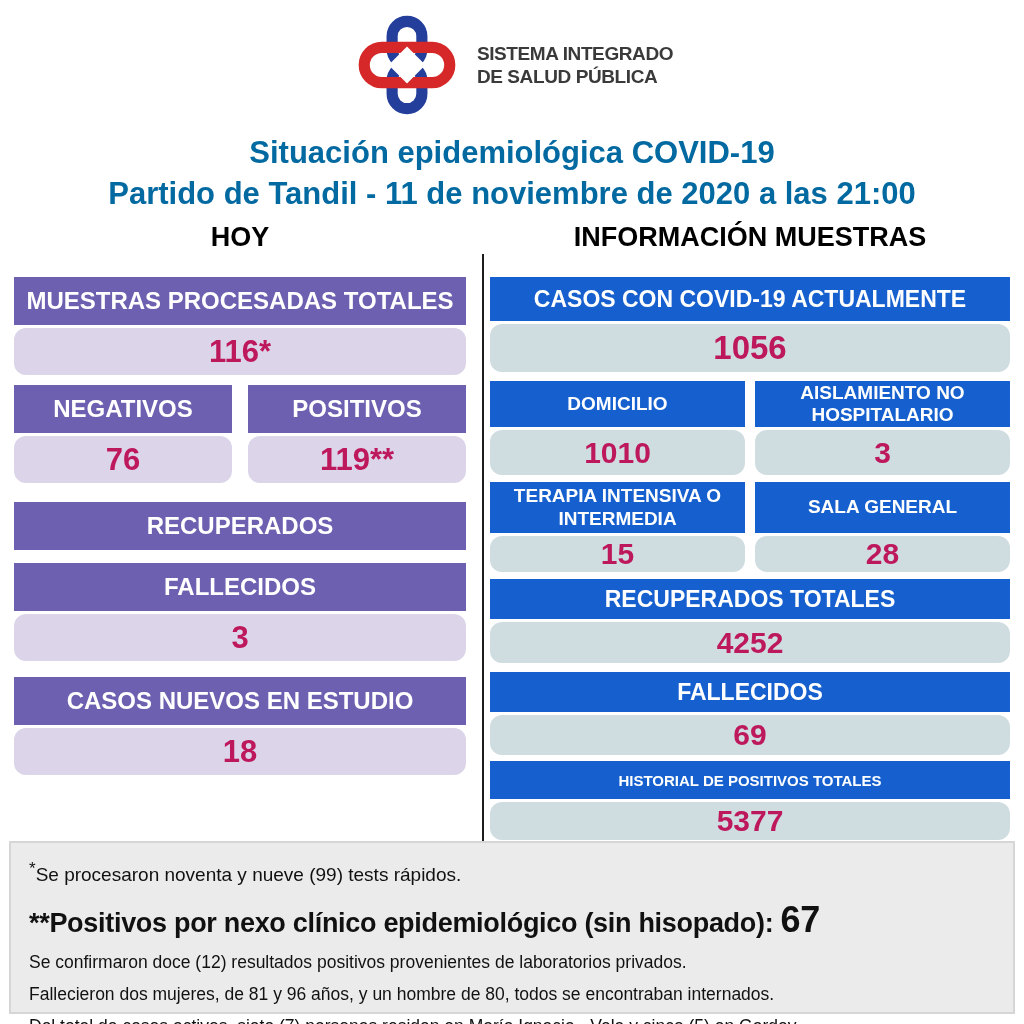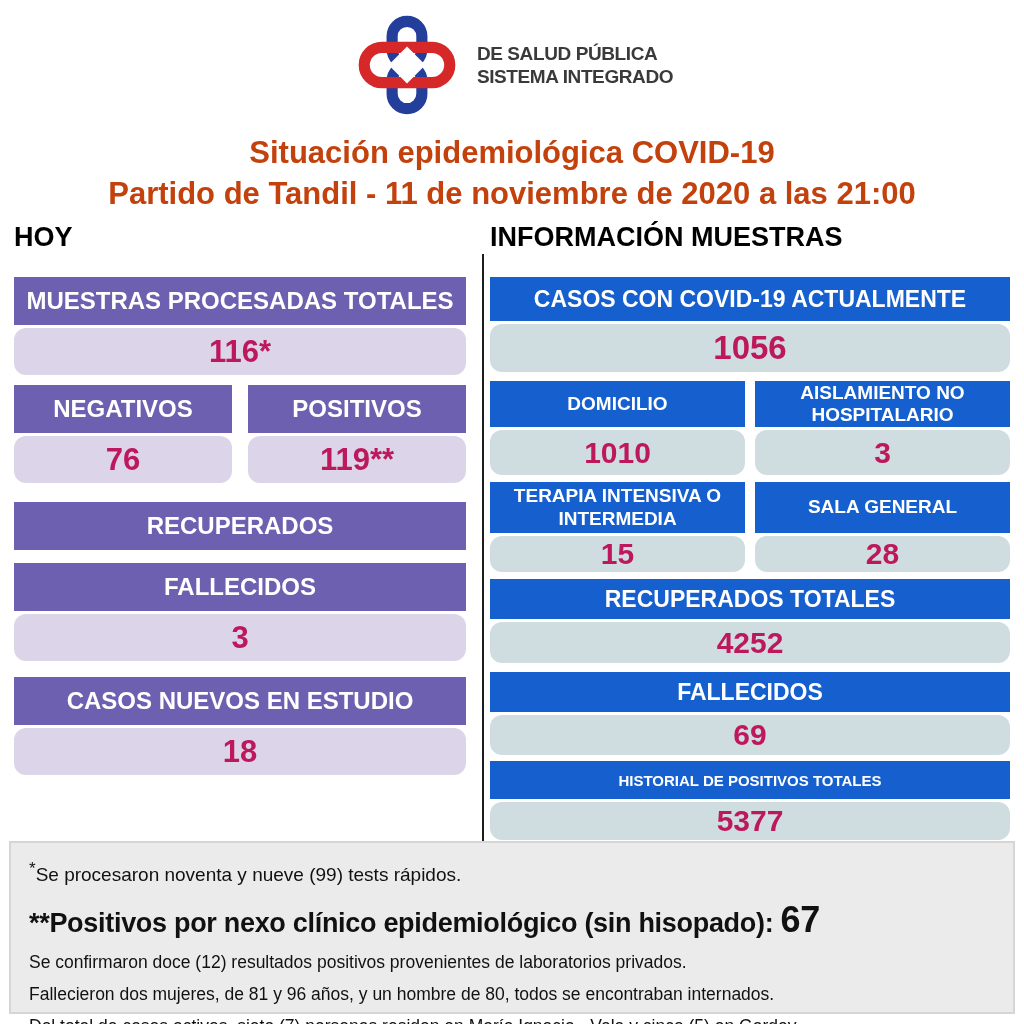--- a/index.html
+++ b/index.html
@@ -9,24 +9,24 @@
   }
 
   
   .logo-row { position:absolute; top:12px; left:0; width:100%;
     display:flex; justify-content:center; align-items:center; gap:14px; }
   .logo-text { color:#3a3a3a; font-weight:bold; font-size:19px; line-height:1.22;
     letter-spacing:-0.4px; }
 
   
   .title-block { position:absolute; top:133px; left:0; width:100%; text-align:center;
-    font-weight:bold; font-size:31px; line-height:1.32; color:#c2410c; }
+    font-weight:bold; font-size:31px; line-height:1.32; color:#0369a1; }
 
   .col-head { position:absolute; top:222px; font-weight:bold; font-size:27px;
-    color:#000; text-align:left; }
+    color:#000; text-align:center; }
   .col-head.left-h { left:14px; width:452px; }
   .col-head.right-h { left:490px; width:520px; }
 
   .divider { position:absolute; left:482px; top:254px; width:2px; height:594px;
     background:#1c1c1c; }
 
   
   .col { position:absolute; top:277px; }
   .col.left-col { left:14px; width:452px; }
   .col.right-col { left:490px; width:520px; }
@@ -81,22 +81,22 @@
 <div class="page">
 
   <div class="logo-row">
     <svg width="112" height="106" viewBox="0 0 120 114">
       <rect x="44" y="10" width="32" height="46" rx="16" fill="none" stroke="#243e9b" stroke-width="12"></rect>
       <rect x="44" y="58" width="32" height="46" rx="16" fill="none" stroke="#243e9b" stroke-width="12"></rect>
       <rect x="14" y="38" width="92" height="38" rx="19" fill="none" stroke="#d62828" stroke-width="12"></rect>
       <rect x="46" y="43" width="28" height="28" fill="#ffffff" transform="rotate(45 60 57)"></rect>
     </svg>
     <div class="logo-text">
+      <div>SISTEMA INTEGRADO</div>
       <div>DE SALUD PÚBLICA</div>
-      <div>SISTEMA INTEGRADO</div>
     </div>
   </div>
 
   <div class="title-block">
     <div>Situación epidemiológica COVID-19</div>
     <div>Partido de Tandil - 11 de noviembre de 2020 a las 21:00</div>
   </div>
 
   <div class="col-head left-h">HOY</div>
   <div class="col-head right-h">INFORMACIÓN MUESTRAS</div>

